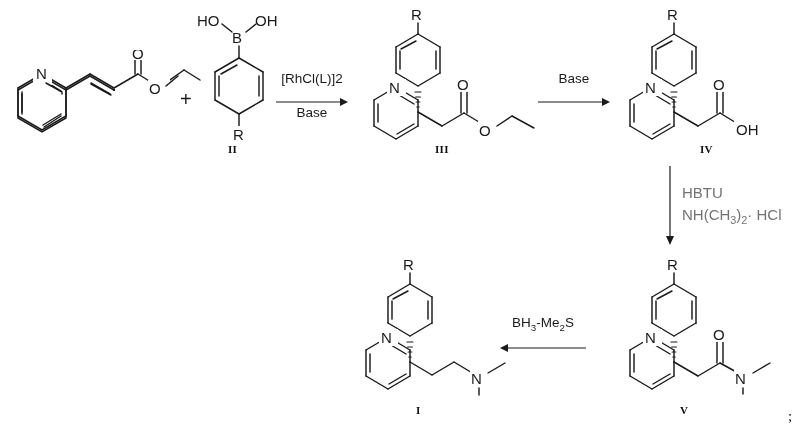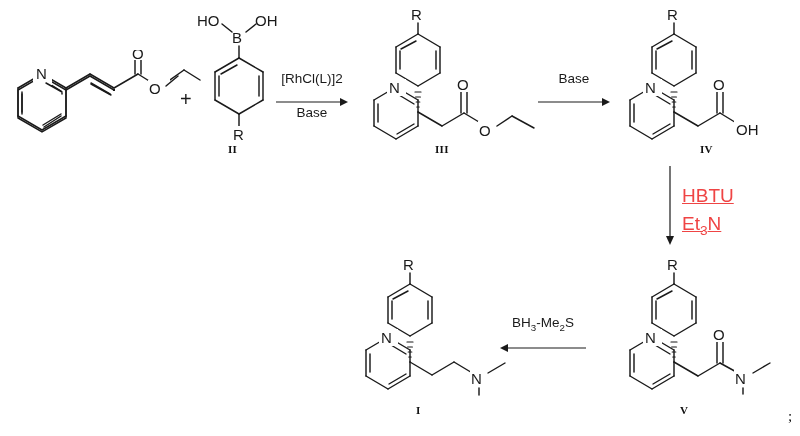--- a/index.html
+++ b/index.html
@@ -71,25 +71,24 @@
   .cond-below {
     position: absolute;
     top: 100%;
     left: 50%;
     transform: translateX(-50%);
     padding-top: 2px;
   }
   .vert-cond {
     position: absolute;
     font-family: "Liberation Sans", sans-serif;
-    font-size: 19px;
-    color: #ef4444;
+    font-size: 15px;
+    color: #737373;
     white-space: nowrap;
     line-height: 1.45;
-    text-decoration: underline;
   }
   .trailing-semi {
     position: absolute;
     font-family: "Liberation Serif", serif;
     font-size: 15px;
     color: #111111;
   }
   sub { font-size: 0.72em; }
 </style>
 </head>
@@ -324,21 +323,21 @@
   <div class="cmpd-label" style="left:700px; top:143px;">IV</div>
 
   <div class="arrow-block" style="left:663px; top:166px; width:14px; height:80px;">
     <svg width="14" height="80" viewBox="0 0 14 80">
       <line class="bond-thin" x1="7" y1="0" x2="7" y2="70"></line>
       <polygon points="3,70 7,79 11,70" fill="#1a1a1a"></polygon>
     </svg>
   </div>
   <div class="vert-cond" style="left:682px; top:182px;">
     <div>HBTU</div>
-    <div>Et<sub>3</sub>N</div>
+    <div>NH(CH<sub>3</sub>)<sub>2</sub>· HCl</div>
   </div>
 
   <div class="struct" style="left:608px; top:256px;">
     <svg width="175" height="140" viewBox="0 0 175 140">
       <rect x="58" y="0" width="16" height="16" fill="#ffffff"></rect>
       <text class="atom" x="59" y="14">R</text>
       <line class="bond" x1="66" y1="17" x2="66" y2="28"></line>
       <line class="bond" x1="66" y1="28" x2="44" y2="41"></line>
       <line class="bond" x1="44" y1="41" x2="44" y2="67"></line>
       <line class="bond" x1="44" y1="67" x2="66" y2="80"></line>

